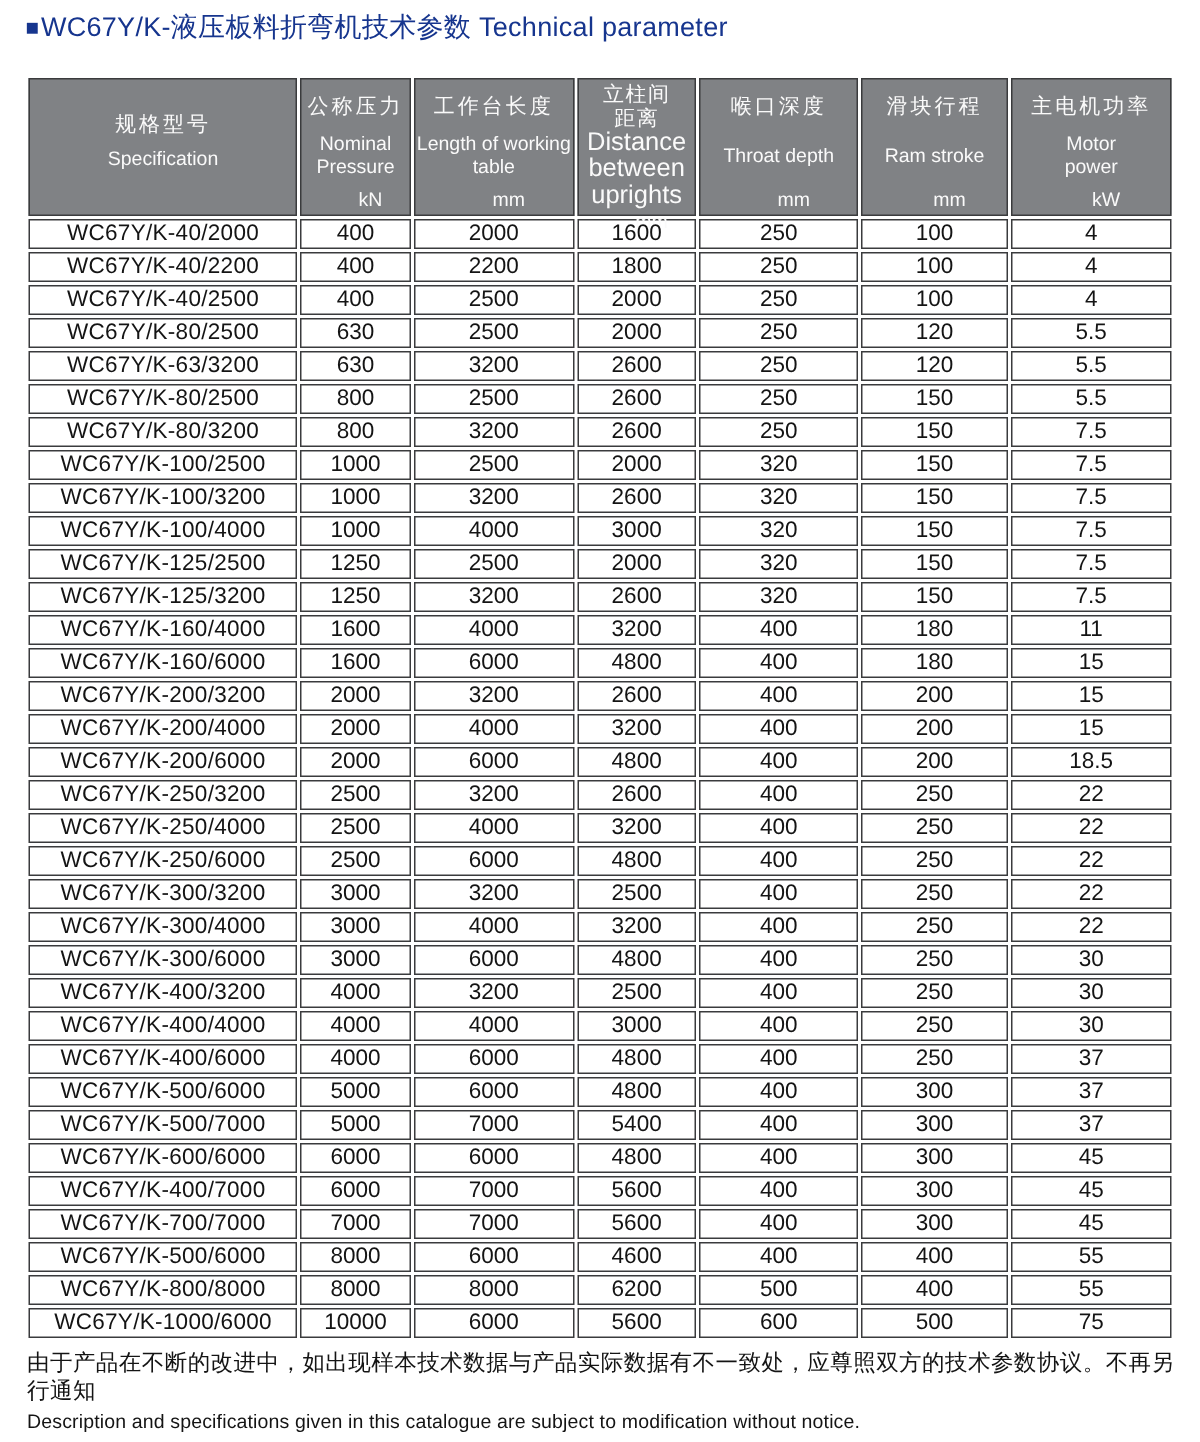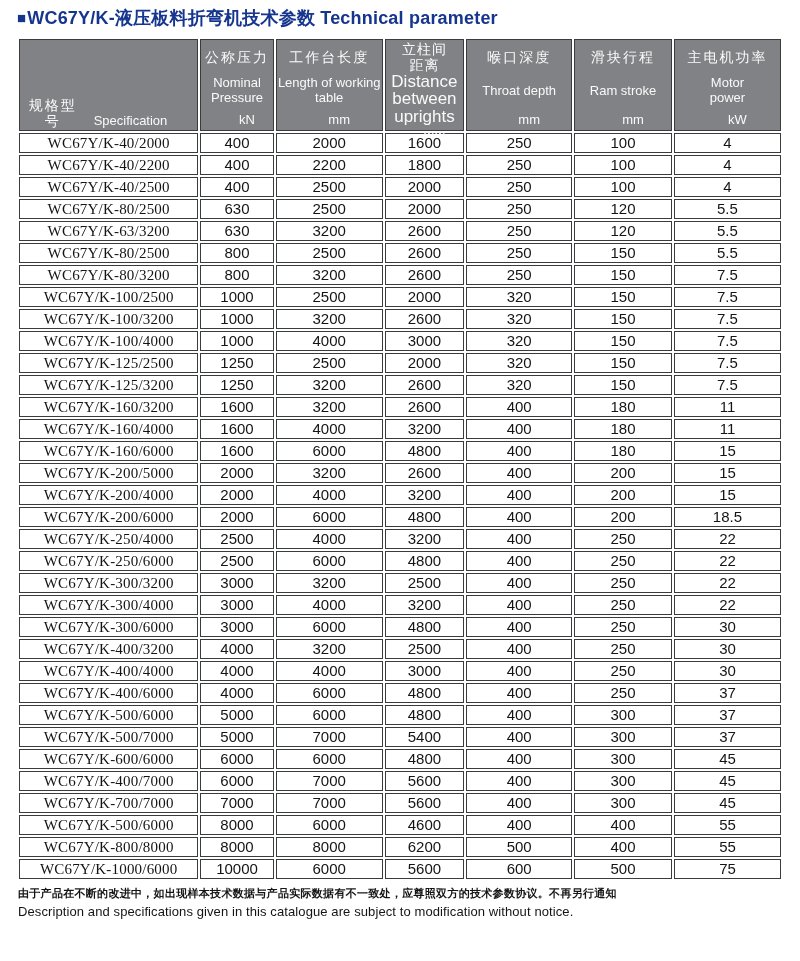--- a/index.html
+++ b/index.html
@@ -12,60 +12,60 @@
   *{box-sizing:border-box;}
   html,body{margin:0;padding:0;}
   body{
     width:800px;height:961px;overflow:hidden;background:#ffffff;
     font-family:"Liberation Sans","DejaVu Sans",sans-serif;
     color:var(--body-text);
   }
   .page{padding:4px 17px 0 17px;}
 
   h1.title{
-    margin:2px 0 7px 0;
-    font-size:18px;font-weight:bold;color:var(--title-blue);
+    margin:2px 0 20px 0;
+    font-size:18px;font-weight:normal;color:var(--title-blue);
     letter-spacing:0.2px;white-space:nowrap;
   }
   h1.title .marker{font-size:15px;margin-right:1px;vertical-align:1px;}
 
   table.spec{
     table-layout:fixed;width:766px;
     border-collapse:separate;border-spacing:2px;
   }
   
   th{
     background:var(--header-bg);color:var(--header-text);
     border:1px solid var(--border);
     font-weight:normal;padding:0;vertical-align:middle;
   }
   .th-inner{
     display:grid;grid-template-rows:32px 1fr 20px;
     align-items:center;height:90px;padding:1px 1px;
   }
-  th:first-child .th-inner{display:flex;justify-content:center;gap:9px;align-items:flex-end;}
+  th:first-child .th-inner{display:flex;flex-direction:column;justify-content:center;gap:9px;}
   .th-zh{font-size:14px;letter-spacing:2px;line-height:1.15;}
   .th-en{font-size:13px;line-height:1.12;}
   .th-unit{font-size:13px;margin-left:20px;}
   th:nth-child(4) .th-zh{max-width:48px;margin:0 auto;letter-spacing:1px;}
   th:nth-child(4) .th-en{font-size:17px;line-height:1.02;}
   th:nth-child(7) .th-en{max-width:48px;margin:0 auto;text-align:center;}
 
   
   td{
     border:1px solid var(--border);
     background:#ffffff;color:var(--body-text);
     text-align:center;vertical-align:middle;
     height:18px;line-height:18px;font-size:15px;
     padding:0 1px;white-space:nowrap;overflow:hidden;
   }
-  td.model{letter-spacing:0.2px;font-family:Liberation Serif, serif;}
+  td.model{letter-spacing:0.2px;}
 
   .footer{margin-top:5px;padding-left:1px;}
-  .footer-zh{font-size:11px;font-weight:bold;letter-spacing:0.3px;}
+  .footer-zh{font-size:15px;font-weight:normal;letter-spacing:0.3px;}
   .footer-en{font-size:13px;margin-top:3px;letter-spacing:0.1px;}
 </style>
 </head>
 <body>
 
 <div class="page">
 
   <h1 class="title"><span class="marker">■</span><span>WC67Y/K-液压板料折弯机技术参数 Technical parameter</span></h1>
 
   <table class="spec">
@@ -234,48 +234,39 @@
         <tr>
           <td class="model">WC67Y/K-125/3200</td>
           <td>1250</td>
           <td>3200</td>
           <td>2600</td>
           <td>320</td>
           <td>150</td>
           <td>7.5</td>
         </tr>
         <tr>
-          <td class="model">WC67Y/K-160/3200</td>
+          <td class="model">WC67Y/K-160/4000</td>
           <td>1600</td>
-          <td>3200</td>
-          <td>2600</td>
+          <td>4000</td>
+          <td>3200</td>
           <td>400</td>
           <td>180</td>
           <td>11</td>
         </tr>
         <tr>
-          <td class="model">WC67Y/K-160/4000</td>
-          <td>1600</td>
-          <td>4000</td>
-          <td>3200</td>
-          <td>400</td>
-          <td>180</td>
-          <td>11</td>
-        </tr>
-        <tr>
           <td class="model">WC67Y/K-160/6000</td>
           <td>1600</td>
           <td>6000</td>
           <td>4800</td>
           <td>400</td>
           <td>180</td>
           <td>15</td>
         </tr>
         <tr>
-          <td class="model">WC67Y/K-200/5000</td>
+          <td class="model">WC67Y/K-200/3200</td>
           <td>2000</td>
           <td>3200</td>
           <td>2600</td>
           <td>400</td>
           <td>200</td>
           <td>15</td>
         </tr>
         <tr>
           <td class="model">WC67Y/K-200/4000</td>
           <td>2000</td>
@@ -286,20 +277,29 @@
           <td>15</td>
         </tr>
         <tr>
           <td class="model">WC67Y/K-200/6000</td>
           <td>2000</td>
           <td>6000</td>
           <td>4800</td>
           <td>400</td>
           <td>200</td>
           <td>18.5</td>
+        </tr>
+        <tr>
+          <td class="model">WC67Y/K-250/3200</td>
+          <td>2500</td>
+          <td>3200</td>
+          <td>2600</td>
+          <td>400</td>
+          <td>250</td>
+          <td>22</td>
         </tr>
         <tr>
           <td class="model">WC67Y/K-250/4000</td>
           <td>2500</td>
           <td>4000</td>
           <td>3200</td>
           <td>400</td>
           <td>250</td>
           <td>22</td>
         </tr>

